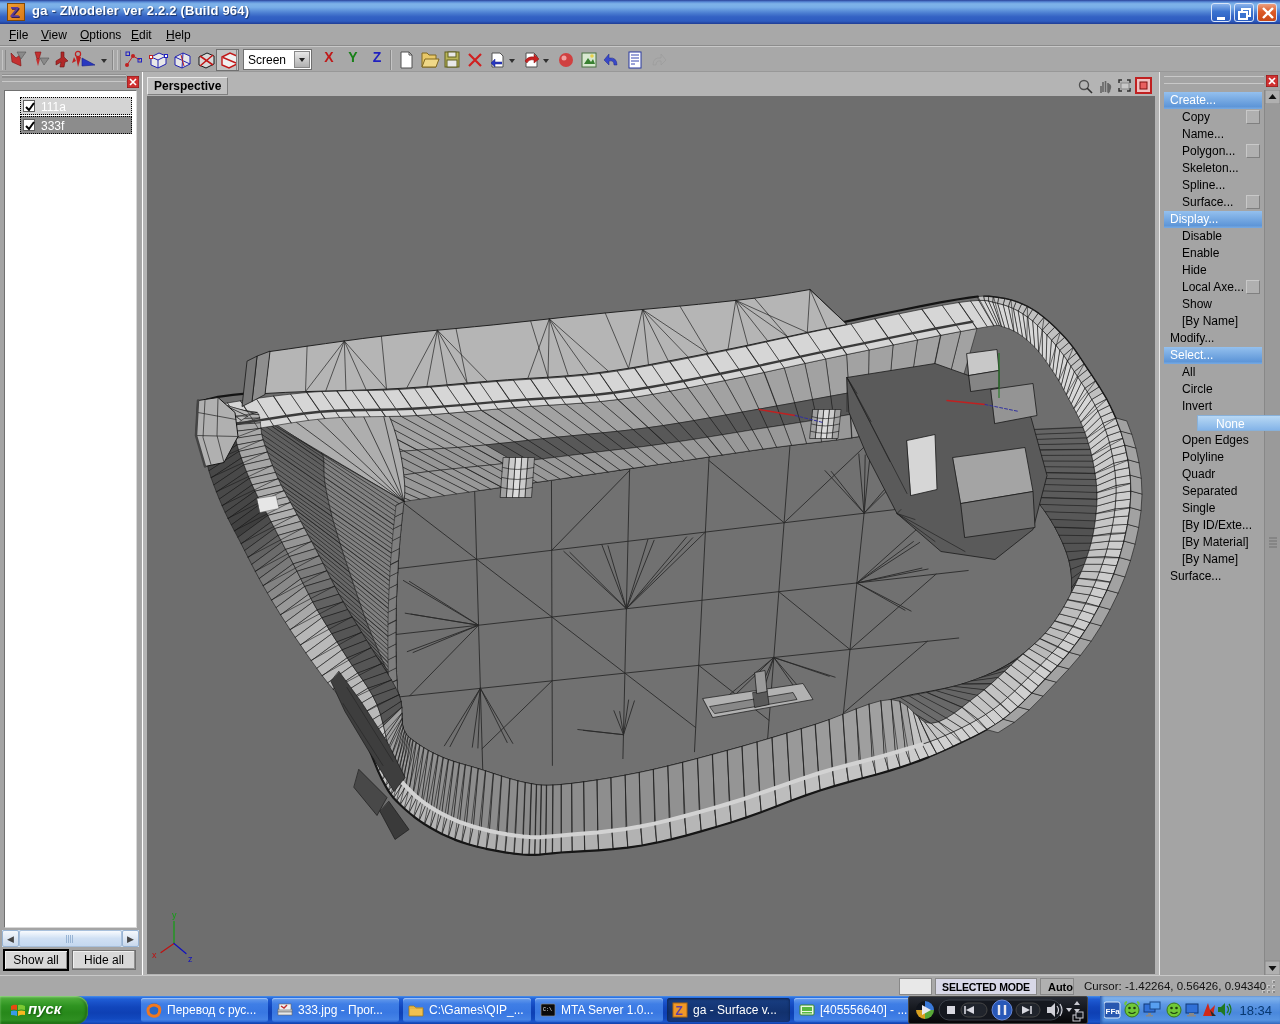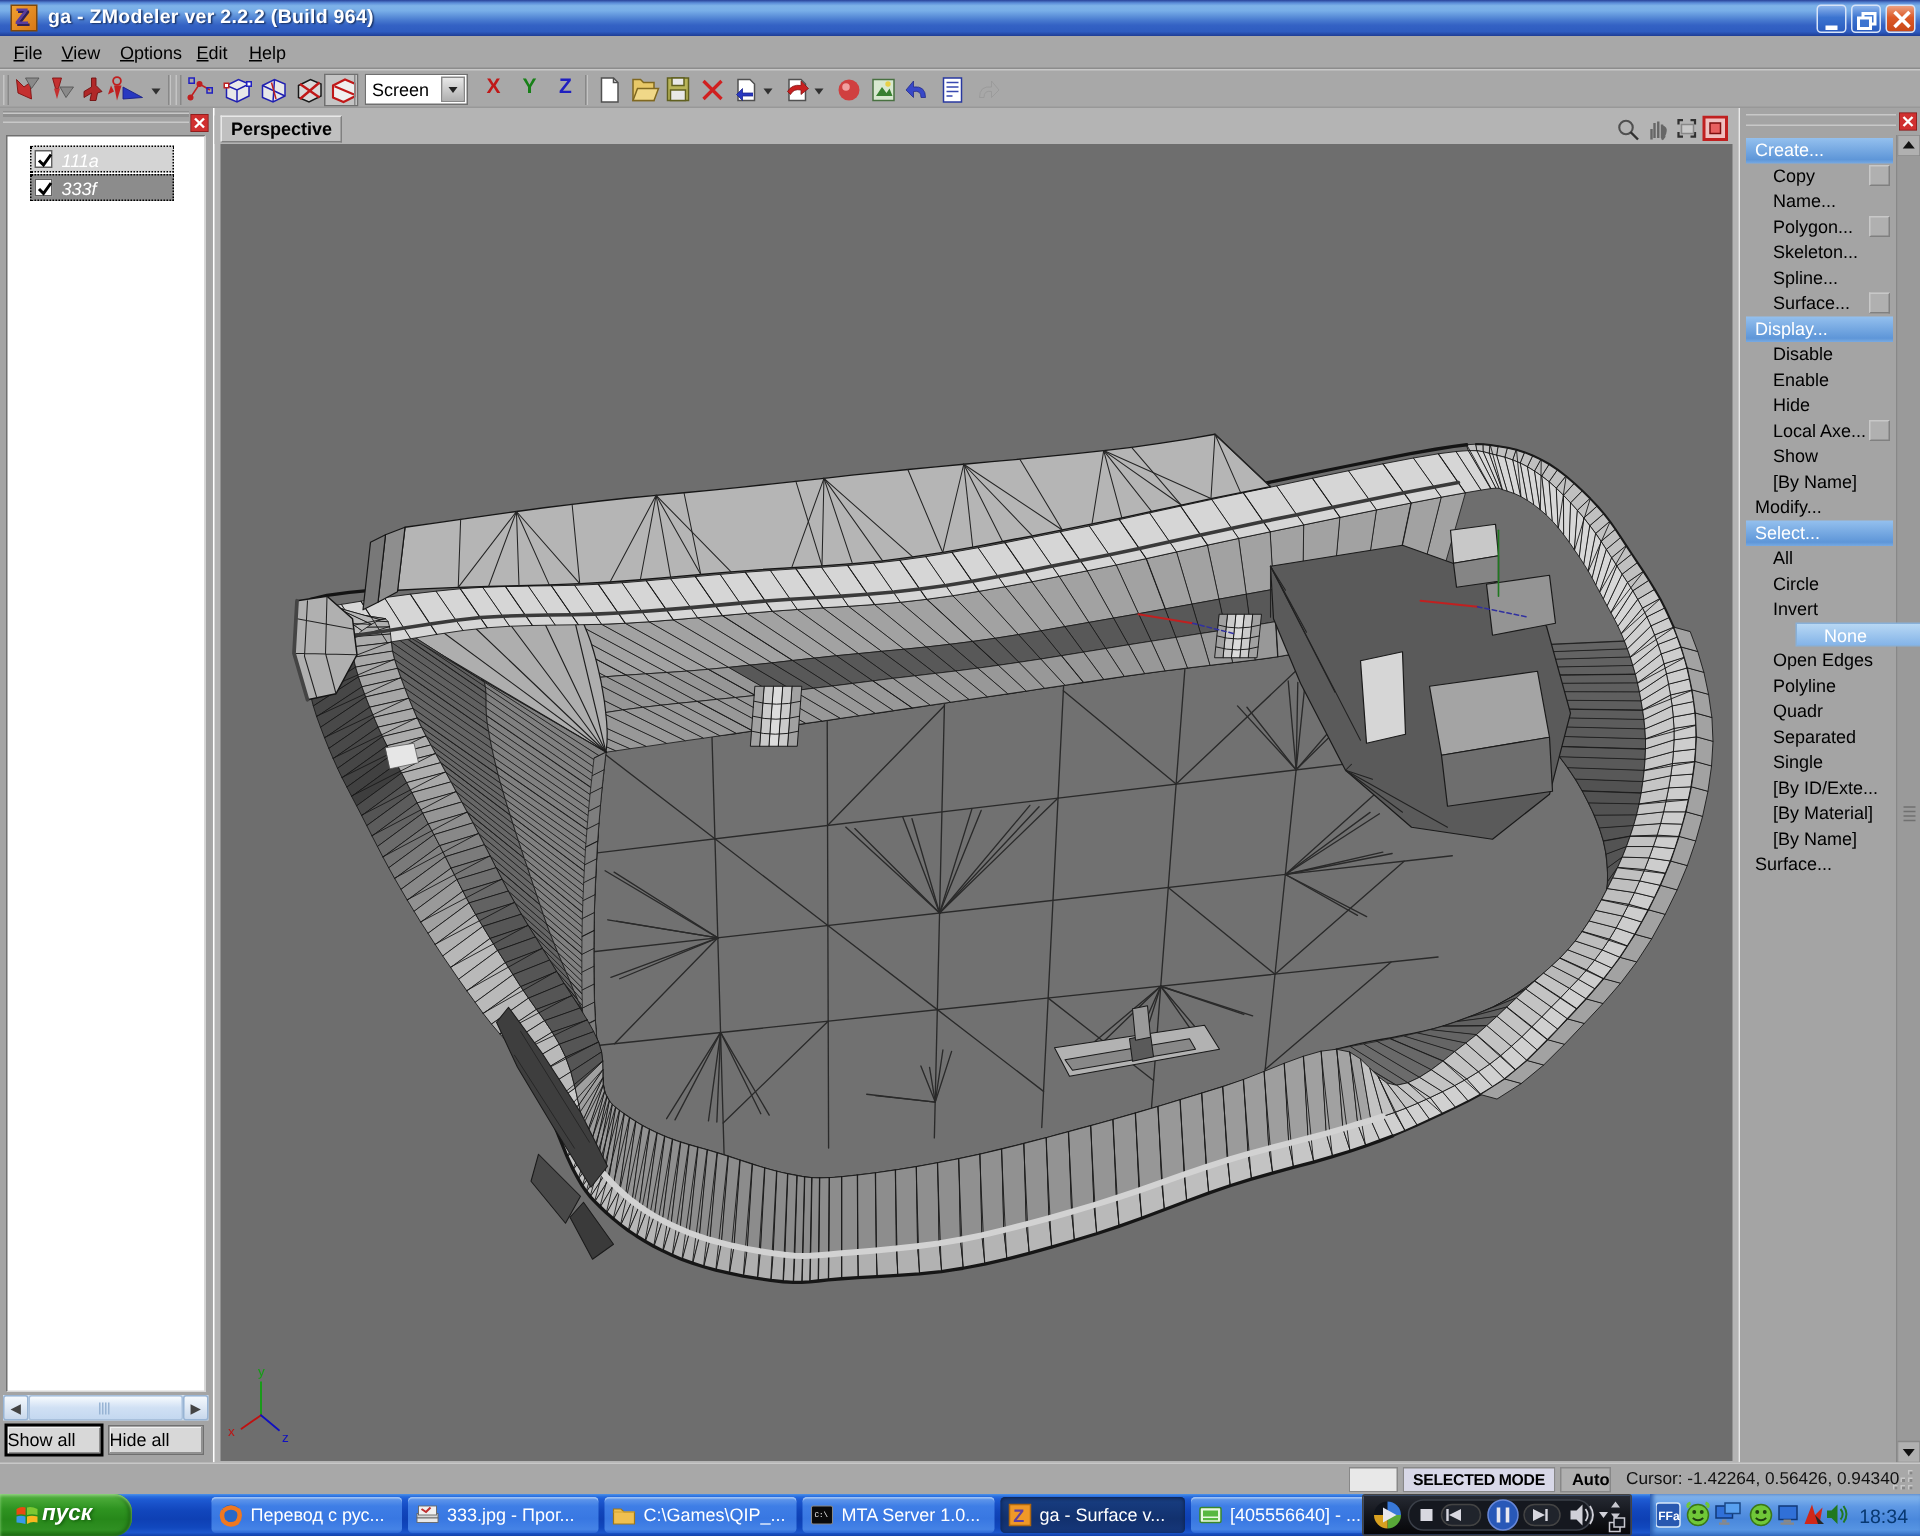--- a/index.html
+++ b/index.html
@@ -32,27 +32,27 @@
 #combo { left:243px; top:2px; width:69px; height:21px; background:#fff; border:1px solid #707070; }
 #combo .ctext { position:absolute; left:4px; top:3px; font-size:12px; }
 #combo .cbtn { position:absolute; right:1px; top:1px; width:16px; height:17px; background:linear-gradient(180deg,#e8e8e8,#b0b0b0); border:1px solid #888; }
 .xyz { top:2px; width:22px; height:22px; font-size:14px; font-weight:bold; text-align:center; }
 
 
 #leftpanel { left:0; top:72px; width:141px; height:903px; background:#a4a4a4; }
 #lp-grip { left:2px; top:3px; width:124px; height:7px; border-top:1px solid #c8c8c8; border-bottom:1px solid #c8c8c8; box-shadow:0 2px 0 #909090 inset, 0 -1px 0 #909090; }
 #lp-x { left:127px; top:4px; width:12px; height:12px; }
 #lp-list { left:4px; top:18px; width:133px; height:838px; background:#fff; border:1px solid #707070; border-bottom-color:#d8d8d8; border-right-color:#d8d8d8; }
-.litem { position:absolute; left:15px; width:96px; height:18px; border:1px dotted #000; color:#fff; font-size:12px;font-style:italic; }
+.litem { position:absolute; left:15px; width:112px; height:18px; border:1px dotted #000; color:#fff; font-size:12px; }
 .litem .cb { position:absolute; left:2px; top:2px; width:12px; height:12px; background:#fff; border:1px solid #606060; }
 .litem .lbl { position:absolute; left:20px; top:2px; }
 #lp-hscroll { left:2px; top:858px; width:137px; height:17px; background:#d4e4f4; }
 .sbtn { top:0; width:17px; height:17px; background:linear-gradient(180deg,#f4f8fc,#c8d8ec); border:1px solid #98b4d4; border-radius:2px; color:#444; font-size:9px; text-align:center; line-height:16px; }
 #lp-btns { left:0px; top:878px; }
-.pbtn { top:0; height:20px; background:#d8d8d8; border:1px solid #707070; box-shadow:inset -1px -1px 0 #909090, inset 1px 1px 0 #f0f0f0; font-size:12px; text-align:left; line-height:18px; }
+.pbtn { top:0; height:20px; background:#d8d8d8; border:1px solid #707070; box-shadow:inset -1px -1px 0 #909090, inset 1px 1px 0 #f0f0f0; font-size:12px; text-align:center; line-height:18px; }
 #showall { left:4px; width:64px; border:1px solid #000; box-shadow:0 0 0 1px #000, inset 1px 1px 0 #f0f0f0, inset -1px -1px 0 #909090; }
 #hideall { left:72px; width:64px; }
 
 
 #viewport { left:142px; top:72px; width:1017px; height:903px; background:#b4b4b4; border-left:1px solid #fff; }
 #vp-header { left:0px; top:5px; width:1016px; height:19px; background:#b4b4b4; }
 #vp-tab { position:absolute; left:4px; top:0px; height:18px; padding:0 6px; background:#c0c0c0; border:1px solid #808080; border-top-color:#e8e8e8; border-left-color:#e8e8e8; font-weight:bold; font-size:12px; line-height:16px; }
 #vp-crumb { position:absolute; left:88px; top:2px; font-size:12px;margin-top:24px; }
 #vp-icons { position:absolute; right:7px; top:0; }
 #vp-canvas { left:4px; top:24px; width:1008px; height:878px; background:#6e6e6e; }

